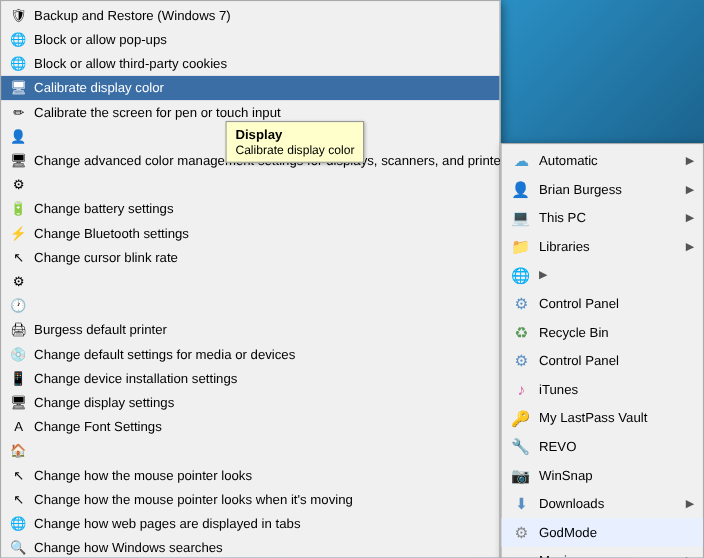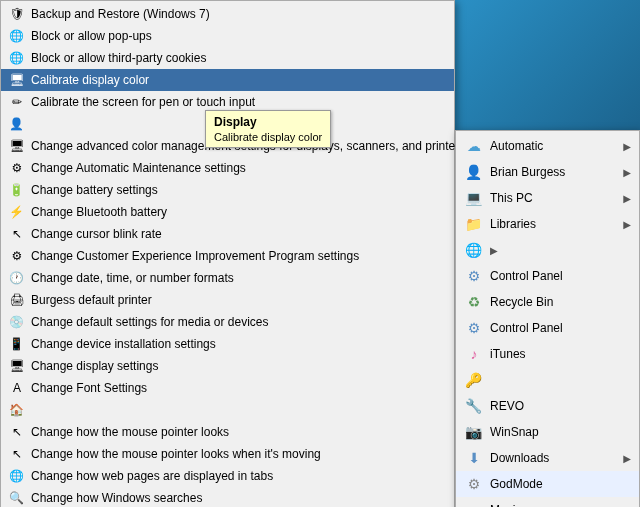--- a/index.html
+++ b/index.html
@@ -207,41 +207,38 @@
     </div>
     <div class="menu-item">
       <span class="menu-icon">👤</span>
     </div>
     <div class="menu-item">
       <span class="menu-icon">🖥</span>
       <span class="menu-item-text">Change advanced color management settings for displays, scanners, and printers</span>
     </div>
     <div class="menu-item">
       <span class="menu-icon">⚙</span>
-      <span class="menu-item-text">Change Automatic Maintenance settings</span>
     </div>
     <div class="menu-item">
       <span class="menu-icon">🔋</span>
       <span class="menu-item-text">Change battery settings</span>
     </div>
     <div class="menu-item">
       <span class="menu-icon">⚡</span>
-      <span class="menu-item-text">Change Bluetooth battery</span>
+      <span class="menu-item-text">Change Bluetooth settings</span>
     </div>
     <div class="menu-item">
       <span class="menu-icon">↖</span>
       <span class="menu-item-text">Change cursor blink rate</span>
     </div>
     <div class="menu-item">
       <span class="menu-icon">⚙</span>
-      <span class="menu-item-text">Change Customer Experience Improvement Program settings</span>
     </div>
     <div class="menu-item">
       <span class="menu-icon">🕐</span>
-      <span class="menu-item-text">Change date, time, or number formats</span>
     </div>
     <div class="menu-item">
       <span class="menu-icon">🖨</span>
       <span class="menu-item-text">Burgess default printer</span>
     </div>
     <div class="menu-item">
       <span class="menu-icon">💿</span>
       <span class="menu-item-text">Change default settings for media or devices</span>
     </div>
     <div class="menu-item">
@@ -319,20 +316,21 @@
     <div class="right-menu-item">
       <span class="right-menu-icon icon-control">⚙</span>
       <span class="right-menu-text">Control Panel</span>
     </div>
     <div class="right-menu-item">
       <span class="right-menu-icon icon-itunes">♪</span>
       <span class="right-menu-text">iTunes</span>
     </div>
     <div class="right-menu-item">
       <span class="right-menu-icon icon-key">🔑</span>
+      <span class="right-menu-text">My LastPass Vault</span>
     </div>
     <div class="right-menu-item">
       <span class="right-menu-icon icon-revo">🔧</span>
       <span class="right-menu-text">REVO</span>
     </div>
     <div class="right-menu-item">
       <span class="right-menu-icon icon-winsnap">📷</span>
       <span class="right-menu-text">WinSnap</span>
     </div>
     <div class="right-menu-item">

